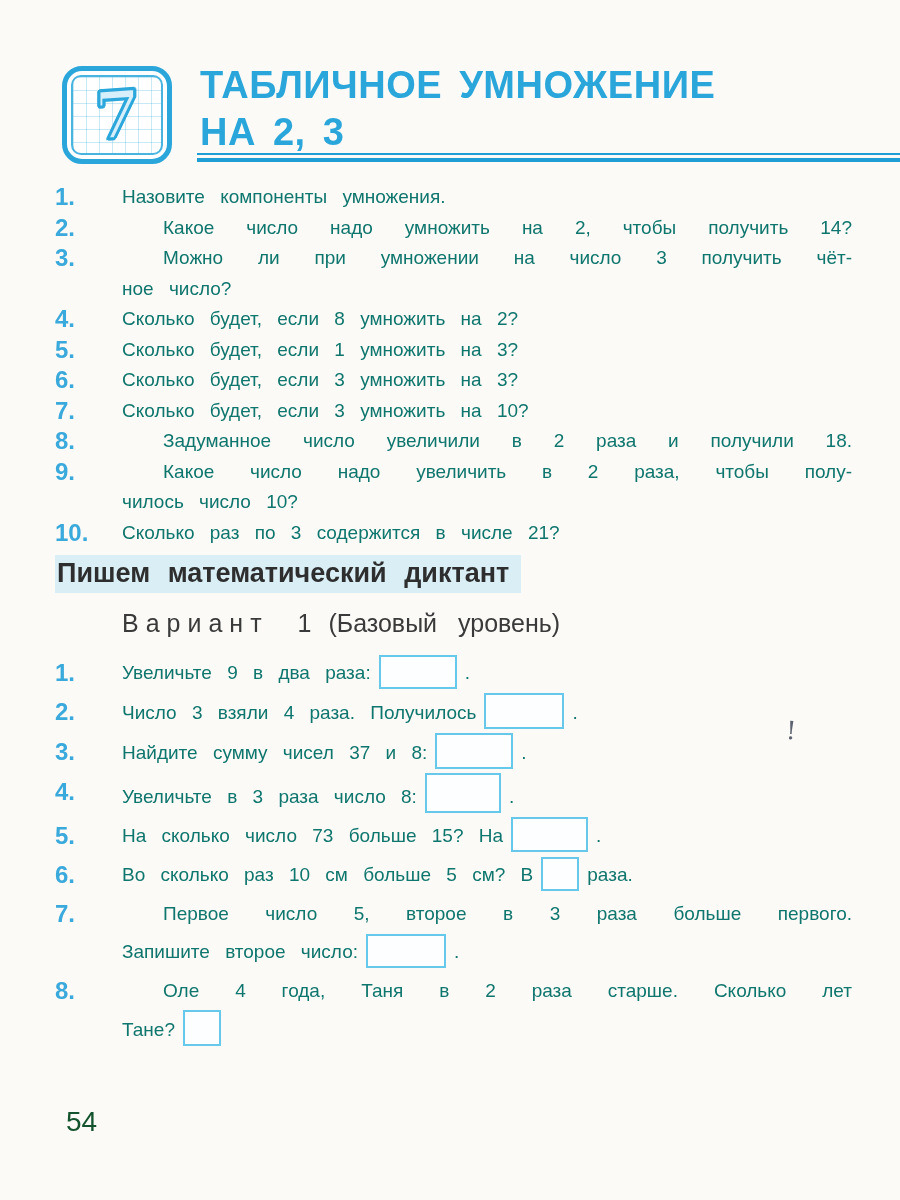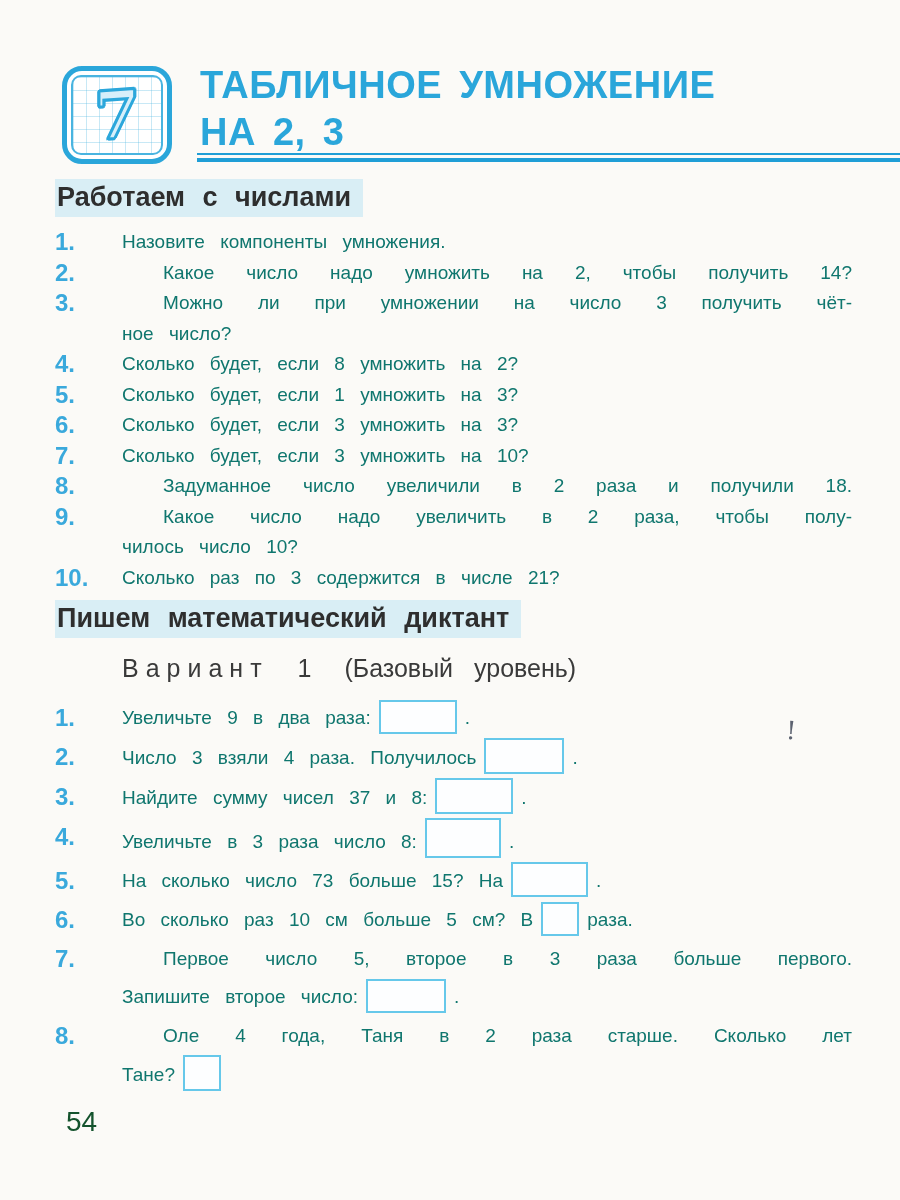--- a/index.html
+++ b/index.html
@@ -50,21 +50,21 @@
   .num { flex:0 0 67px; width:67px; font-weight:bold; color:#3aa9dc; font-size:24px; }
   .txt { flex:1; color:#0f766e; font-size:19px; word-spacing:10px; }
   .s1 .num, .s1 .txt { line-height:30.5px; }
   .s2 .row { margin-bottom:1px; }
   .s2 .num, .s2 .txt { line-height:38px; }
   .ln { display:block; }
   .ln.j { text-align:justify; text-align-last:justify;margin-left:41px; }
   .variant { margin:0 0 16px 67px; font-size:25px; color:#3a3a3a; }
   .vword { letter-spacing:7px; }
   .vnum { margin-left:22px; }
-  .vlevel { margin-left:26px; word-spacing:14px;text-align:right; }
+  .vlevel { margin-left:10px; word-spacing:14px;text-align:right; }
   .abox {
     display:inline-block; border:2px solid #66c8ea; background:#fdfeff;
     margin:0 8px; vertical-align:-10px; box-sizing:border-box;
   }
   .b1 { width:78px; height:34px; }
   .b2 { width:80px; height:36px; }
   .b3 { width:78px; height:36px; }
   .b4 { width:76px; height:40px; }
   .b5 { width:77px; height:35px; }
   .b6 { width:38px; height:34px; }
@@ -89,23 +89,20 @@
 
   <div class="title">
     <span>ТАБЛИЧНОЕ УМНОЖЕНИЕ</span>
     <span>НА 2, 3</span>
   </div>
 
   <div class="rule"></div>
 
   <div class="content">
 
-    <h2 class="h h-numbers">
-      <span class="hl">Работаем с числами</span>
-    </h2>
 
     <div class="list s1">
       <div class="row">
         <span class="num">1.</span>
         <div class="txt">
           <span class="ln">Назовите компоненты умножения.</span>
         </div>
       </div>
       <div class="row">
         <span class="num">2.</span>

